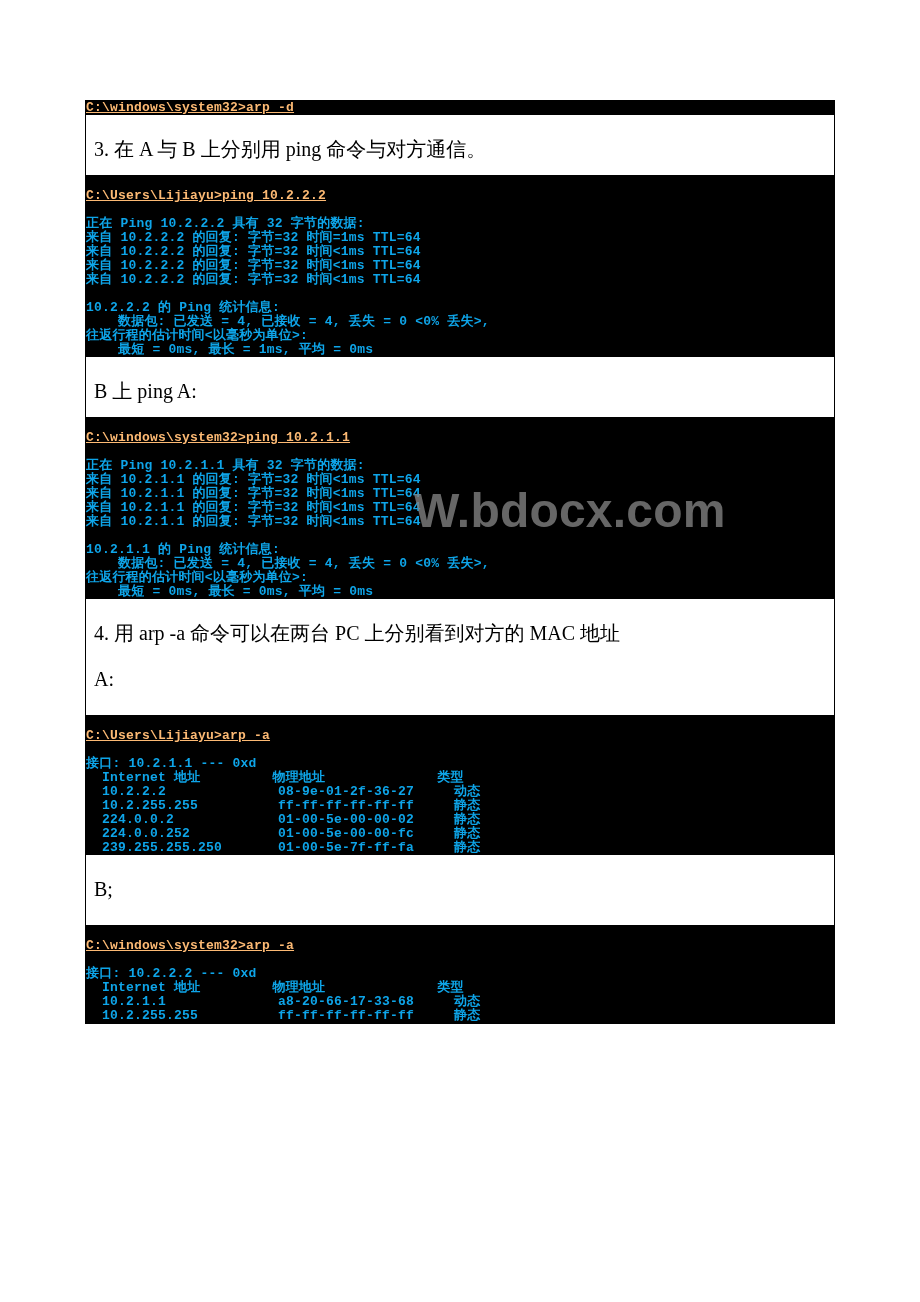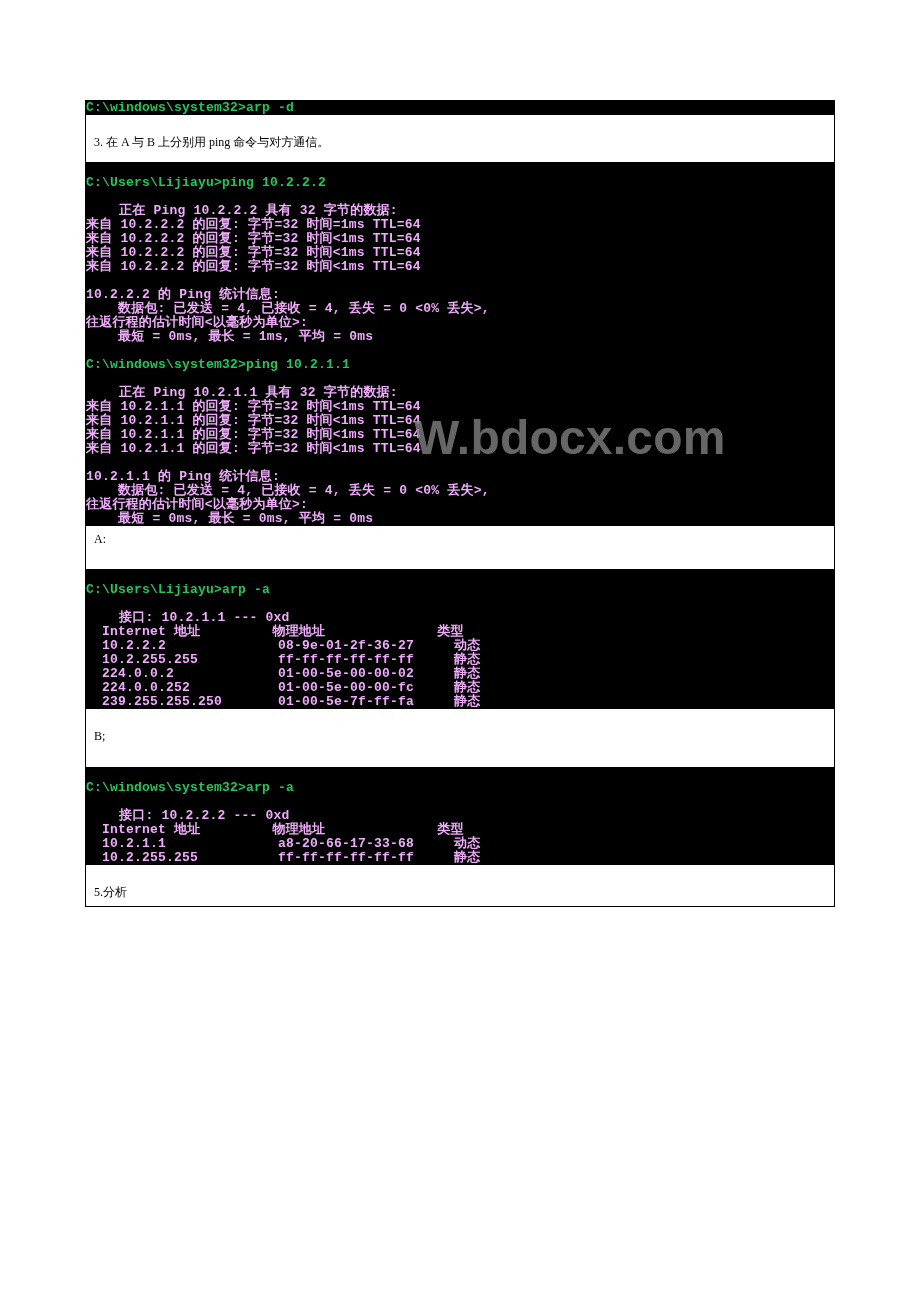--- a/index.html
+++ b/index.html
@@ -18,28 +18,28 @@
     color: #fff;
     font-family: "NSimSun", "SimSun", "Courier New", monospace;
     font-size: 13px;
     line-height: 14px;
     white-space: pre;
     padding: 0;
     display: block;
     letter-spacing: 0.2px;
     font-weight: bold;
   }
-  .terminal .prompt { color: #22c55e; }
-  .terminal .white { color: #f0abfc; padding-left: 33px; }
+  .terminal .prompt { color: #fdba74; text-decoration: underline; }
+  .terminal .white { color: #0ea5e9; }
   .terminal .first {
     width: 335px;
     display: block;
   }
   .body-text {
-    font-size: 12px;
+    font-size: 20px;
     line-height: 1.6;
     padding: 4px 8px;
     color: #000;
   }
   .body-text.with-top { margin-top: 14px; }
   .body-text.with-bottom { margin-bottom: 6px; }
   .watermark {
     position: relative;
   }
   .watermark-svg {
@@ -66,38 +66,40 @@
 来自 10.2.2.2 的回复: 字节=32 时间=1ms TTL=64
 来自 10.2.2.2 的回复: 字节=32 时间&lt;1ms TTL=64
 来自 10.2.2.2 的回复: 字节=32 时间&lt;1ms TTL=64
 来自 10.2.2.2 的回复: 字节=32 时间&lt;1ms TTL=64
 
 10.2.2.2 的 Ping 统计信息:
     数据包: 已发送 = 4, 已接收 = 4, 丢失 = 0 &lt;0% 丢失&gt;,
 往返行程的估计时间&lt;以毫秒为单位&gt;:
     最短 = 0ms, 最长 = 1ms, 平均 = 0ms</span></div>
 
+  <div class="body-text with-top with-bottom">B 上 ping A:</div>
 
   <div class="terminal watermark">
 <span class="prompt">C:\windows\system32&gt;ping 10.2.1.1</span>
 
 <span class="white">正在 Ping 10.2.1.1 具有 32 字节的数据:
 来自 10.2.1.1 的回复: 字节=32 时间&lt;1ms TTL=64
 来自 10.2.1.1 的回复: 字节=32 时间&lt;1ms TTL=64
 来自 10.2.1.1 的回复: 字节=32 时间&lt;1ms TTL=64
 来自 10.2.1.1 的回复: 字节=32 时间&lt;1ms TTL=64
 
 10.2.1.1 的 Ping 统计信息:
     数据包: 已发送 = 4, 已接收 = 4, 丢失 = 0 &lt;0% 丢失&gt;,
 往返行程的估计时间&lt;以毫秒为单位&gt;:
     最短 = 0ms, 最长 = 0ms, 平均 = 0ms</span>
 <svg class="watermark-svg" width="380" height="70" viewBox="0 0 380 70">
   <text x="0" y="50" font-family="Arial, sans-serif" font-size="48" font-weight="bold" fill="#808080" opacity="0.8">W.bdocx.com</text>
 </svg></div>
 
+  <div class="body-text with-top with-bottom">4. 用 arp -a 命令可以在两台 PC 上分别看到对方的 MAC 地址</div>
   <div class="body-text with-bottom">A:</div>
 
   <div class="terminal arp-block">
 <span class="prompt">C:\Users\Lijiayu&gt;arp -a</span>
 
 <span class="white">接口: 10.2.1.1 --- 0xd
   Internet 地址         物理地址              类型
   10.2.2.2              08-9e-01-2f-36-27     动态
   10.2.255.255          ff-ff-ff-ff-ff-ff     静态
   224.0.0.2             01-00-5e-00-00-02     静态
@@ -107,15 +109,14 @@
   <div class="body-text with-top with-bottom">B;</div>
 
   <div class="terminal arp-block">
 <span class="prompt">C:\windows\system32&gt;arp -a</span>
 
 <span class="white">接口: 10.2.2.2 --- 0xd
   Internet 地址         物理地址              类型
   10.2.1.1              a8-20-66-17-33-68     动态
   10.2.255.255          ff-ff-ff-ff-ff-ff     静态</span></div>
 
-  <div class="body-text with-top">5.分析</div>
 
 </div>
 
 </body></html>

